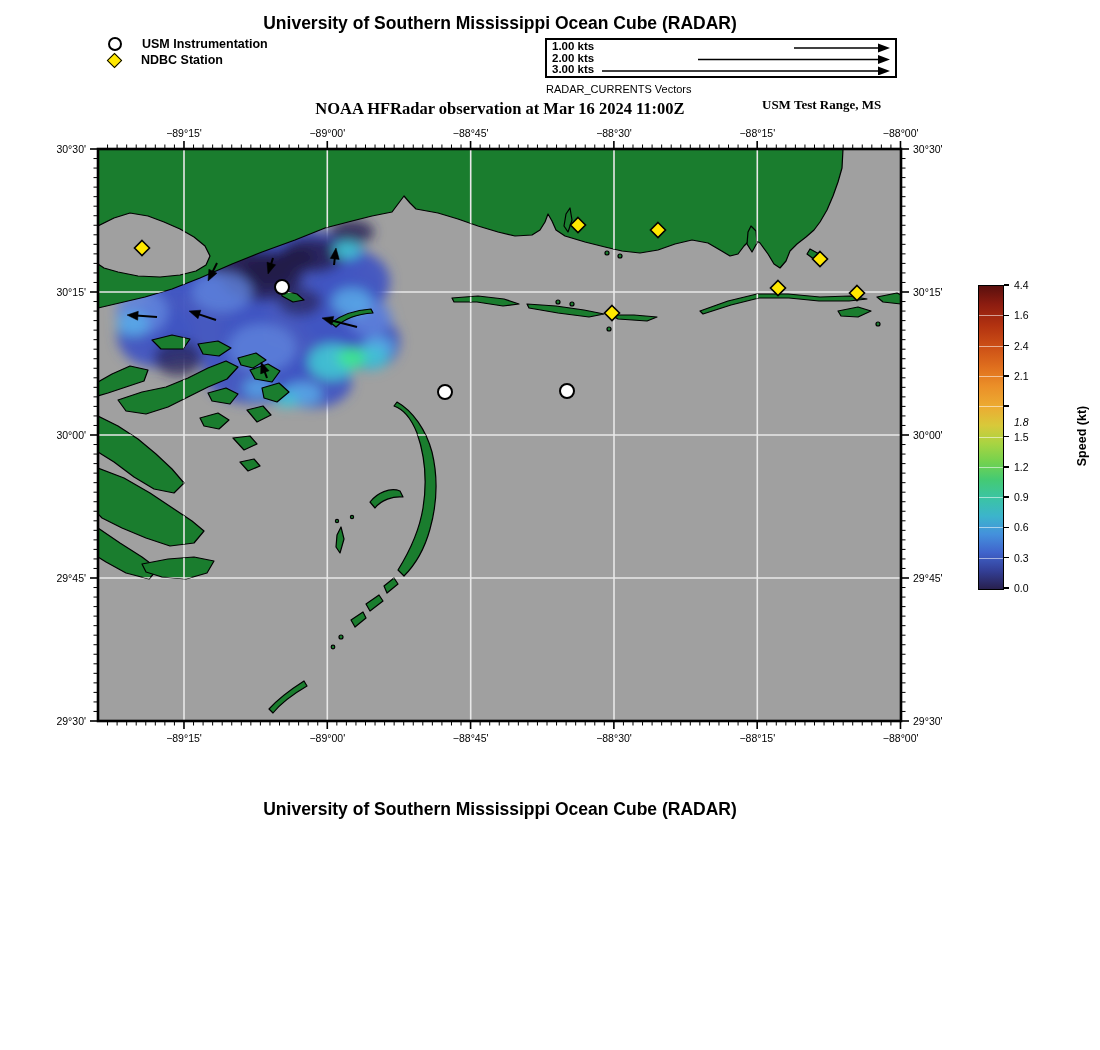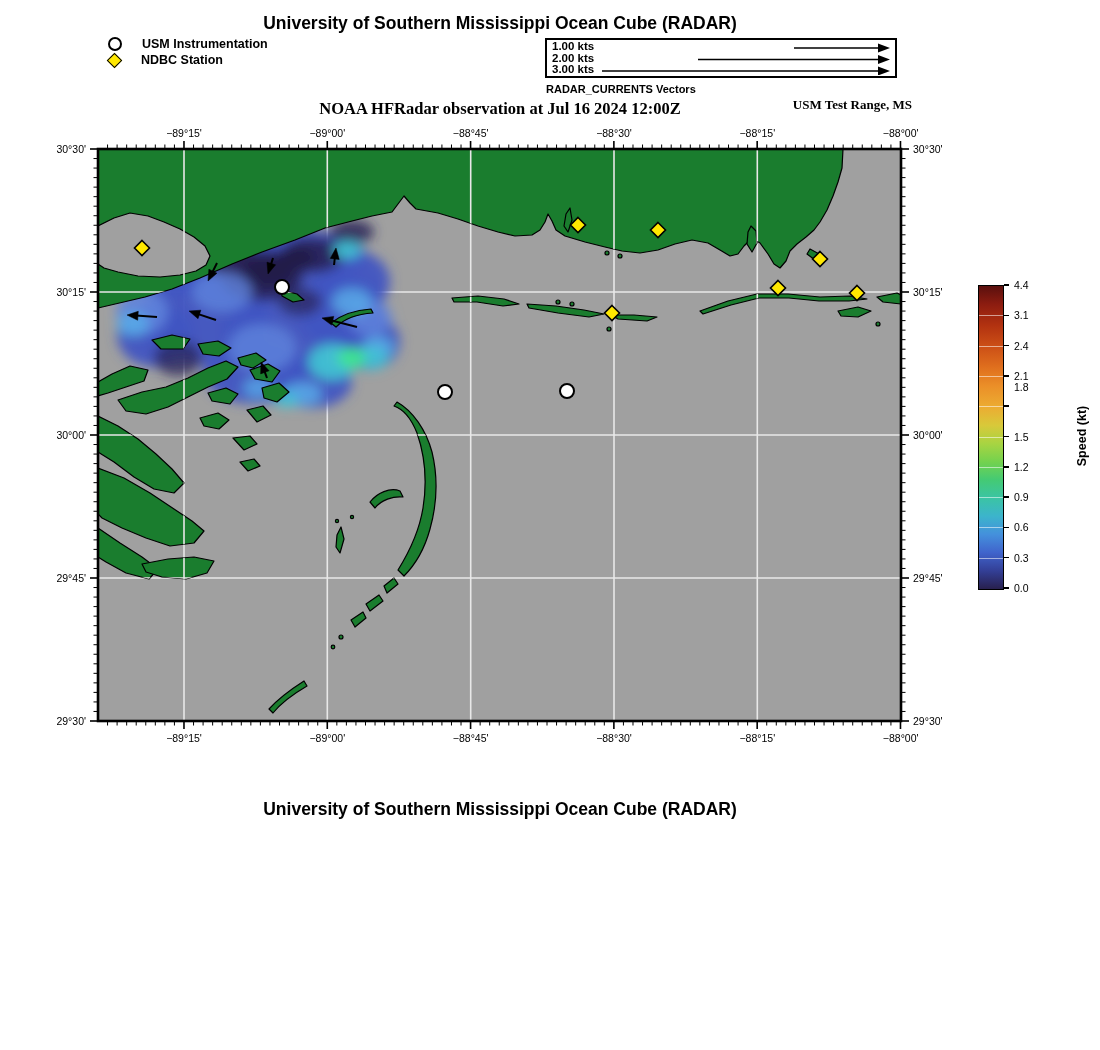--- a/index.html
+++ b/index.html
@@ -12,24 +12,24 @@
   .legend-row{display:flex;align-items:center;height:16px;font-weight:bold;font-size:12.5px;gap:16px;}
   .circle-icon{display:inline-block;width:10px;height:10px;border:2px solid #000;border-radius:50%;
                background:#fff;margin-right:4px;}
   .diamond-icon{display:inline-block;width:9px;height:9px;border:1.6px solid #000;background:#ffe800;
                 transform:rotate(45deg);margin:1px 5px 1px 1px;}
   .scalebox{position:absolute;left:545px;top:38px;width:352px;height:40px;border:2.5px solid #000;
             background:#fff;box-sizing:border-box;}
   .scale-labels{position:absolute;left:5px;top:1px;}
   .scale-label{font-weight:bold;font-size:11.5px;line-height:11.5px;}
   #scale-arrows{position:absolute;left:0;top:0;}
-  .scale-caption{position:absolute;left:546px;top:83px;font-weight:bold;font-size:11px;}
+  .scale-caption{position:absolute;left:546px;top:83px;font-weight:normal;font-size:11px;}
   .subtitle{position:absolute;left:0;top:99px;width:1000px;text-align:center;
             font-family:"Liberation Serif", serif;font-weight:bold;font-size:16.5px;}
-  .range-label{position:absolute;left:762px;top:97px;width:150px;text-align:right;
+  .range-label{position:absolute;left:762px;top:97px;width:150px;text-align:left;
                font-family:"Liberation Serif", serif;font-weight:bold;font-size:13px;}
   #map-svg{position:absolute;left:0;top:0;}
   #colorbar{position:absolute;left:978px;top:285px;width:24px;height:303px;
             border:1.6px solid #000;box-sizing:content-box;}
   .cbar-tick{position:absolute;width:5px;height:1.5px;background:#000;}
   .cbar-ticklabel{position:absolute;font-size:10.5px;line-height:10px;}
   .cbar-line{position:absolute;left:979px;width:24px;height:1px;background:rgba(255,255,255,0.55);}
   .cbar-label{position:absolute;left:1022px;top:376px;width:120px;height:120px;
               transform:rotate(-90deg);transform-origin:center;
               font-weight:bold;font-size:12.5px;text-align:center;line-height:120px;}
@@ -61,21 +61,21 @@
         <line x1="247" y1="8" x2="334" y2="8" stroke="#000" stroke-width="1.5"></line>
         <polygon points="343,8 331,3.5 331,12.5" fill="#000"></polygon>
         <line x1="151" y1="19.5" x2="334" y2="19.5" stroke="#000" stroke-width="1.5"></line>
         <polygon points="343,19.5 331,15 331,24" fill="#000"></polygon>
         <line x1="55" y1="31" x2="334" y2="31" stroke="#000" stroke-width="1.5"></line>
         <polygon points="343,31 331,26.5 331,35.5" fill="#000"></polygon>
       </svg>
   </div>
   <div class="scale-caption">RADAR_CURRENTS Vectors</div>
 
-  <div class="subtitle">NOAA HFRadar observation at Jul 16 2024 12:00Z</div>
+  <div class="subtitle">NOAA HFRadar observation at Mar 16 2024 11:00Z</div>
   <div class="range-label">USM Test Range, MS</div>
 
   <svg id="map-svg" width="1100" height="780" viewBox="0 0 1100 780">
       <defs>
         <clipPath id="frameclip">
           <rect x="98" y="149" width="803" height="572"></rect>
         </clipPath>
         <clipPath id="landclip">
           <path d="M 98 149 L 843 149 L 842 168 L 838 182 L 833 196 L 827 210 L 820 222 L 814 230 L 806 237 L 797 244 L 790 251 L 786 261 L 780 268 L 774 264 L 768 254 L 760 243 L 752 238 L 744 246 L 738 254 L 730 256 L 720 250 L 708 243 L 692 240 L 675 244 L 658 250 L 640 253 L 622 251 L 605 247 L 585 242 L 565 236 L 556 230 L 552 221 L 548 214 L 545 222 L 540 230 L 532 235 L 515 236 L 498 232 L 478 226 L 458 219 L 438 213 L 416 209 L 410 203 L 404 196 L 398 204 L 392 212 L 372 216 L 352 221 L 325 228 L 295 240 L 262 252 L 232 264 L 200 278 L 172 289 L 145 297 L 98 308 Z"></path>
           <path d="M 810 249 L 821 255 L 824 262 L 815 260 L 807 254 Z"></path>
@@ -571,30 +571,30 @@
       </g>
     </svg>
 
   <div id="colorbar" style="background: linear-gradient(rgb(90, 16, 14) 0%, rgb(140, 28, 16) 6%, rgb(178, 50, 16) 13%, rgb(204, 79, 22) 20%, rgb(224, 112, 30) 27%, rgb(235, 143, 40) 33%, rgb(236, 172, 50) 40%, rgb(216, 201, 58) 46%, rgb(168, 212, 66) 52%, rgb(116, 210, 78) 58%, rgb(68, 202, 116) 64%, rgb(59, 196, 164) 70%, rgb(60, 180, 204) 76%, rgb(68, 144, 220) 82%, rgb(64, 100, 204) 88%, rgb(51, 63, 150) 94%, rgb(40, 32, 78) 100%);"></div>
   <div class="cbar-label">Speed (kt)</div>
 
   <div class="title bottom">University of Southern Mississippi Ocean Cube (RADAR)</div>
 <div class="cbar-tick" style="left: 1004px; top: 284.25px;"></div>
     <div class="cbar-ticklabel" style="left: 1014px; top: 280px;">4.4</div>
     <div class="cbar-tick" style="left: 1004px; top: 314.55px;"></div>
-    <div class="cbar-ticklabel" style="left: 1014px; top: 310.3px;">3.1</div>
+    <div class="cbar-ticklabel" style="left: 1014px; top: 310.3px;">1.6</div>
     <div class="cbar-line" style="top: 315.3px;"></div>
     <div class="cbar-tick" style="left: 1004px; top: 344.85px;"></div>
     <div class="cbar-ticklabel" style="left: 1014px; top: 340.6px;">2.4</div>
     <div class="cbar-line" style="top: 345.6px;"></div>
     <div class="cbar-tick" style="left: 1004px; top: 375.15px;"></div>
     <div class="cbar-ticklabel" style="left: 1014px; top: 370.9px;">2.1</div>
     <div class="cbar-line" style="top: 375.9px;"></div>
     <div class="cbar-tick" style="left: 1004px; top: 405.45px;"></div>
-    <div class="cbar-ticklabel" style="left: 1014px; top: 382px;">1.8</div>
+    <div class="cbar-ticklabel" style="left: 1014px; top: 417px; font-style: italic;">1.8</div>
     <div class="cbar-line" style="top: 406.2px;"></div>
     <div class="cbar-tick" style="left: 1004px; top: 435.75px;"></div>
     <div class="cbar-ticklabel" style="left: 1014px; top: 431.5px;">1.5</div>
     <div class="cbar-line" style="top: 436.5px;"></div>
     <div class="cbar-tick" style="left: 1004px; top: 466.05px;"></div>
     <div class="cbar-ticklabel" style="left: 1014px; top: 461.8px;">1.2</div>
     <div class="cbar-line" style="top: 466.8px;"></div>
     <div class="cbar-tick" style="left: 1004px; top: 496.35px;"></div>
     <div class="cbar-ticklabel" style="left: 1014px; top: 492.1px;">0.9</div>
     <div class="cbar-line" style="top: 497.1px;"></div>

